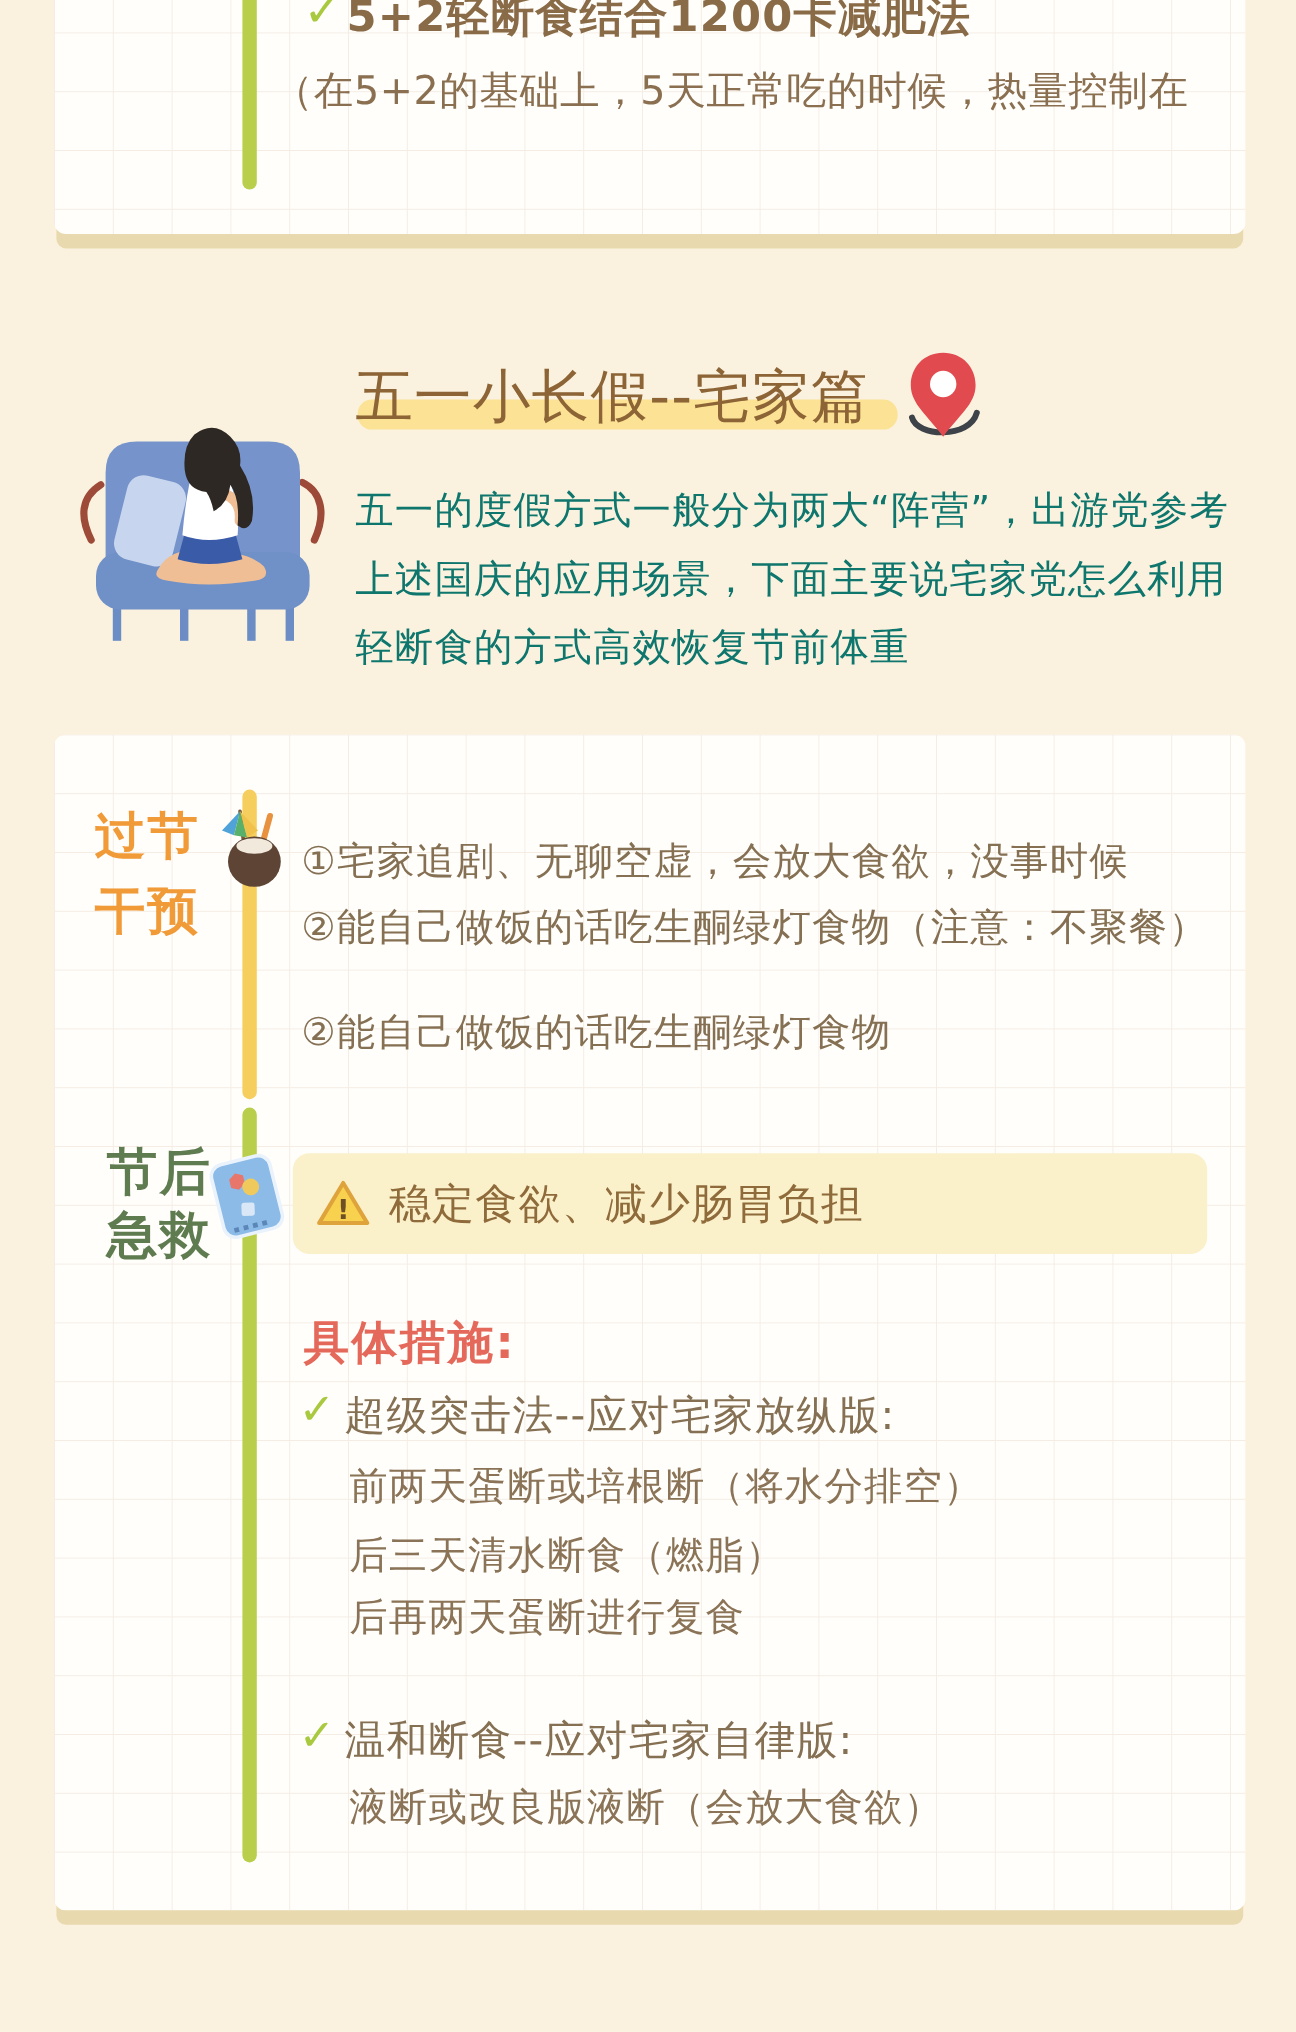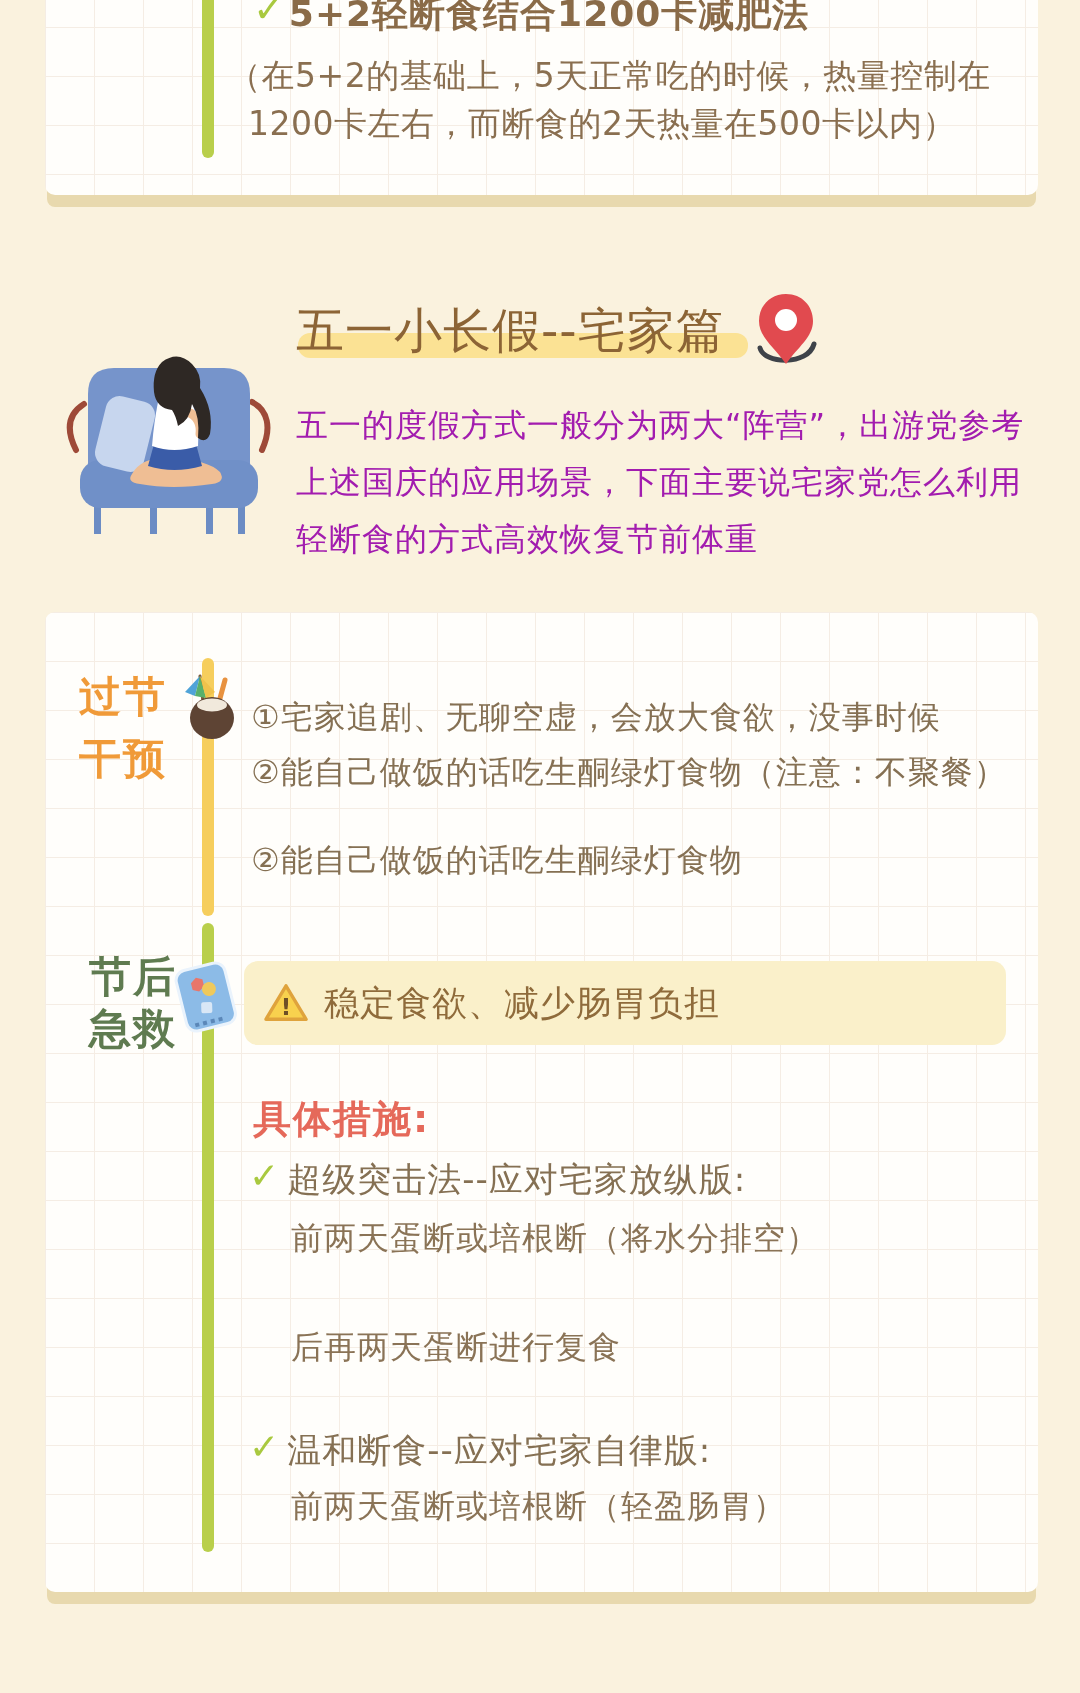--- a/index.html
+++ b/index.html
@@ -38,21 +38,21 @@
   .note.l2 { left:203px; top:124px; }
 
   
   .sofa { position:absolute; left:58px; top:332px; width:222px; height:205px; }
   .title-wrap { position:absolute; left:296px; top:299px; }
   .title-highlight { position:absolute; left:2px; top:34px; width:450px; height:25px;
     background:#FBE294; border-radius:12px; z-index:0; }
   .page-title { position:relative; z-index:1; font-size:48px; font-weight:400; color:#8C6435;
     letter-spacing:1px; white-space:nowrap; }
   .pin { position:absolute; left:750px; top:288px; width:72px; height:86px; }
-  .intro-line { position:absolute; left:296px; font-size:32px; color:#a21caf;
+  .intro-line { position:absolute; left:296px; font-size:32px; color:#0f766e;
     letter-spacing:1px; white-space:nowrap; }
   .intro-line.p1 { top:404px; }
   .intro-line.p2 { top:461px; }
   .intro-line.p3 { top:518px; }
 
   
   .label { position:absolute; font-size:42px; font-weight:700; white-space:nowrap; letter-spacing:2px; }
   .label.orange { color:#F09A38; }
   .label.green  { color:#5F7B50; }
   .lab-f1 { left:34px; top:57px;font-family:Liberation Mono, monospace; }
@@ -93,21 +93,20 @@
 
 <div class="page">
 
   <section class="card card-top">
     <span class="vline lime vline-top"></span>
     <div class="heading-row">
       <span class="check">✓</span>
       <h2 class="card-heading">5+2轻断食结合1200卡减肥法</h2>
     </div>
     <p class="note l1">（在5+2的基础上，5天正常吃的时候，热量控制在</p>
-    <p class="note l2">1200卡左右，而断食的2天热量在500卡以内）</p>
   </section>
 
   <svg class="sofa" viewBox="0 0 222 205">
     <path d="M18,118 C8,98 10,82 26,72" stroke="#9E4A38" stroke-width="6" fill="none" stroke-linecap="round"></path>
     <path d="M204,118 C214,96 210,78 194,70" stroke="#9E4A38" stroke-width="6" fill="none" stroke-linecap="round"></path>
     <rect x="36" y="168" width="7" height="34" fill="#6B8CC4"></rect>
     <rect x="92" y="172" width="7" height="30" fill="#6B8CC4"></rect>
     <rect x="148" y="172" width="7" height="30" fill="#6B8CC4"></rect>
     <rect x="180" y="168" width="7" height="34" fill="#6B8CC4"></rect>
     <path d="M30,62 q0,-26 26,-26 h110 q26,0 26,26 v86 q0,26 -26,26 h-110 q-26,0 -26,-26 Z" fill="#7694CB"></path>
@@ -183,22 +182,23 @@
       <span class="warn-text">稳定食欲、减少肠胃负担</span>
     </div>
 
     <div class="measures-title">具体措施:</div>
 
     <div class="plan-row plan1">
       <span class="check">✓</span>
       <span class="plan-title">超级突击法--应对宅家放纵版:</span>
     </div>
     <div class="step s11">前两天蛋断或培根断（将水分排空）</div>
+    <div class="step s12">后三天清水断食（燃脂）</div>
     <div class="step s13">后再两天蛋断进行复食</div>
 
     <div class="plan-row plan2">
       <span class="check">✓</span>
       <span class="plan-title">温和断食--应对宅家自律版:</span>
     </div>
-    <div class="step s21">前两天蛋断或培根断（轻盈肠胃）</div>
+    <div class="step s21">液断或改良版液断（会放大食欲）</div>
 
   </section>
 </div>
 
 </body></html>

